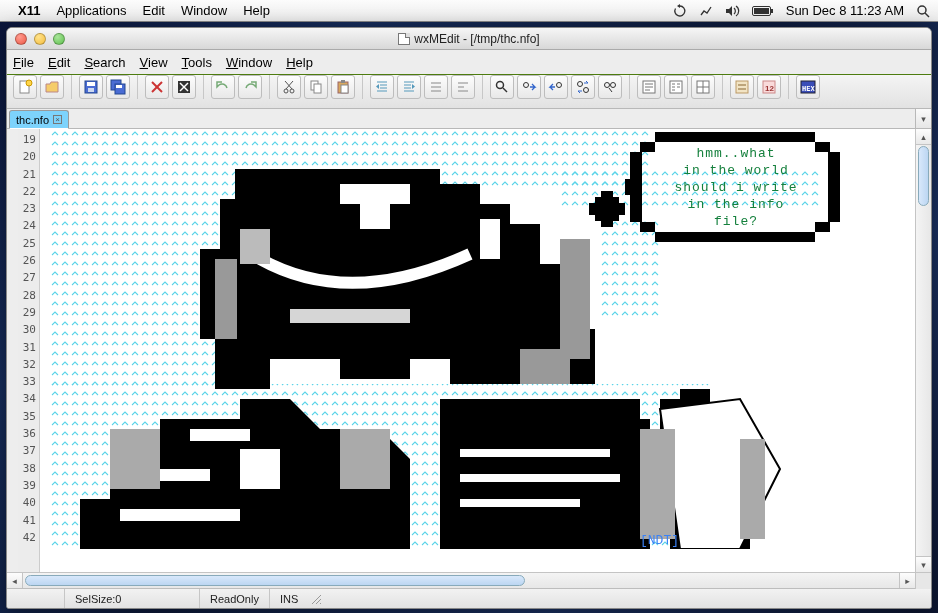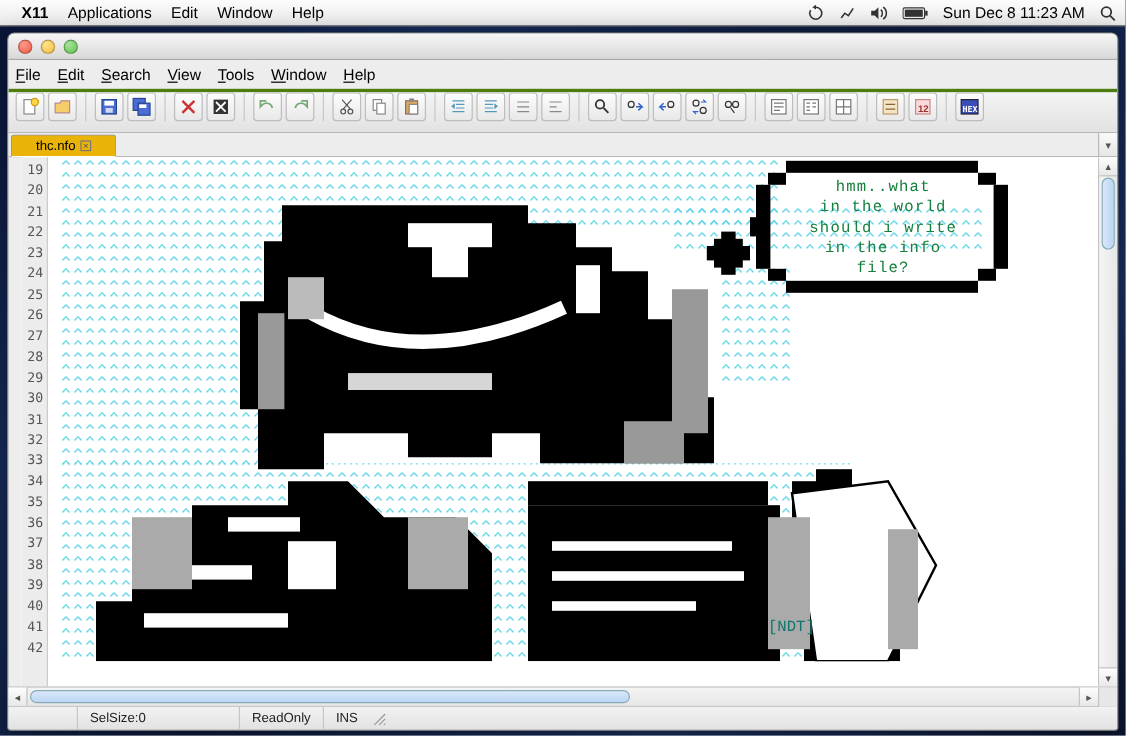--- a/index.html
+++ b/index.html
@@ -21,42 +21,42 @@
   .titlebar { height: 22px; background: linear-gradient(#f6f6f6, #d8d8d8); border-bottom: 1px solid #aaa; display: flex; align-items: center; font-size: 12px; position: relative; }
   .traffic { display: flex; gap: 7px; padding-left: 8px; }
   .traffic .dot { width: 12px; height: 12px; border-radius: 50%; border: 1px solid rgba(0,0,0,0.25); }
   .dot.close { background: radial-gradient(circle at 35% 30%, #ff9b8f, #ee5a46); }
   .dot.min   { background: radial-gradient(circle at 35% 30%, #ffe38b, #f5bd3e); }
   .dot.zoom  { background: radial-gradient(circle at 35% 30%, #a9e59a, #5fc04e); }
   .title-center { position: absolute; left: 0; right: 0; text-align: center; pointer-events: none; font-size: 12px; color: #222; }
   .title-center .doc-ic { display: inline-block; width: 12px; height: 12px; background: #fff; border: 1px solid #777; vertical-align: -2px; margin-right: 4px; position: relative; }
   .title-center .doc-ic::after { content:""; position: absolute; right:-1px; top:-1px; width:4px; height:4px; background:#ddd; border-left:1px solid #777; border-bottom:1px solid #777; }
 
-  .app-menubar { height: 22px; background: #ededed; border-bottom: 3px solid #4d7c0f; display: flex; align-items: center; padding: 12px 6px; font-size: 13px; }
+  .app-menubar { height: 22px; background: #ededed; border-bottom: 1px solid #4d7c0f; display: flex; align-items: center; padding: 12px 6px; font-size: 13px; }
   .app-menubar .m { margin-right: 14px; color: #000; }
   .app-menubar .m u { text-decoration: underline; }
 
   .toolbar { height: 34px; background: linear-gradient(#f4f4f4, #e2e2e2); border-bottom: 1px solid #b8b8b8; display: flex; align-items: flex-start; padding: 0 6px; gap: 3px; font-weight: bold; }
   .tb-btn { width: 24px; height: 24px; border: 1px solid #bdbdbd; border-radius: 3px; background: linear-gradient(#fdfdfd, #e8e8e8); display: flex; align-items: center; justify-content: center; }
   .tb-sep { width: 1px; height: 24px; background: #c7c7c7; margin: 0 4px; }
   .tb-btn svg { display: block; }
 
   .tabbar { height: 20px; background: #ededed; border-bottom: 1px solid #b8b8b8; display: flex; align-items: flex-end; padding-left: 2px; position: relative; }
-  .tab { height: 19px; border: 1px solid #999; border-bottom: 1px solid #fff; background: #eab308; padding: 0 20px; font-size: 11px; display: flex; align-items: center; border-radius: 3px 3px 0 0; margin-bottom: -1px; }
+  .tab { height: 19px; border: 1px solid #999; border-bottom: 1px solid #fff; background: #7dd3fc; padding: 0 6px; font-size: 11px; display: flex; align-items: center; border-radius: 3px 3px 0 0; margin-bottom: -1px; }
   .tab .close-x { width: 9px; height: 9px; border: 1px solid #777; margin-left: 4px; display: flex; align-items: center; justify-content: center; font-size: 8px; line-height: 1; color: #555; }
   .tabbar .dropdown-handle { position: absolute; right: 0; top: 0; width: 16px; height: 19px; border-left: 1px solid #b8b8b8; display:flex; align-items:center; justify-content:center; font-size:9px; color:#555; background:linear-gradient(#fafafa,#e6e6e6); }
 
   .editor-area { flex: 1; display: flex; background: #fff; position: relative; overflow: hidden; margin-left: 11px; }
   .gutter { width: 22px; background: #ececec; border-right: 1px solid #ccc; font-size: 11px; color: #555; text-align: right; padding: 2px 3px 0 0; font-family: Menlo, monospace; line-height: 17.3px; }
   .gutter div { height: 17.3px; }
 
   .canvas { flex: 1; position: relative; background: #fff; overflow: hidden; }
   .nfo-svg { position: absolute; left: 0; top: 0; width: 880px; height: 420px; }
   .bubble-text { position: absolute; right: 115px; top: 16px; width: 160px; font-family: "Courier New", monospace; font-size: 13px; line-height: 17px; color: #15803d; text-align: center; letter-spacing: 1px; white-space: pre; }
-  .sig-text { position: absolute; left: 600px; top: 384px; font-family: "Courier New", monospace; font-size: 13px; color: #0f766e; }
+  .sig-text { position: absolute; left: 600px; top: 404px; font-family: "Courier New", monospace; font-size: 13px; color: #3b82f6; }
 
   .vscroll { position: absolute; right: 0; top: 0; width: 16px; bottom: 0; background: linear-gradient(to right,#f4f4f4,#e7e7e7); border-left: 1px solid #c4c4c4; }
   .vscroll .arrow { height: 16px; display:flex; align-items:center; justify-content:center; font-size:9px; color:#555; background:linear-gradient(#fdfdfd,#e8e8e8); border-bottom:1px solid #c4c4c4; }
   .vscroll .arrow.bottom { position:absolute; bottom:0; left:0; right:0; border-top:1px solid #c4c4c4; border-bottom:none; }
   .vscroll .thumb { position:absolute; left:2px; right:2px; top:17px; height:60px; background:linear-gradient(to right,#d8e8fb,#bcd6f2); border:1px solid #8ab; border-radius:6px; }
 
   .hscroll { height: 16px; background: linear-gradient(#f4f4f4,#e7e7e7); border-top: 1px solid #c4c4c4; display:flex; align-items:center; position:relative; }
   .hscroll .arrow { width:16px; height:100%; display:flex; align-items:center; justify-content:center; font-size:9px; color:#555; background:linear-gradient(#fdfdfd,#e8e8e8); border-right:1px solid #c4c4c4; }
   .hscroll .arrow.right { position:absolute; right:16px; border-left:1px solid #c4c4c4; border-right:none; }
   .hscroll .thumb { position:absolute; left:18px; height:11px; top:2px; width:500px; background:linear-gradient(#d8e8fb,#bcd6f2); border:1px solid #8ab; border-radius:6px; }
@@ -113,20 +113,21 @@
 </div>
 
 <div class="window">
 
   <div class="titlebar">
     <div class="traffic">
       <div class="dot close"></div>
       <div class="dot min"></div>
       <div class="dot zoom"></div>
     </div>
+    <div class="title-center"><span class="doc-ic"></span><span>wxMEdit - [/tmp/thc.nfo]</span></div>
   </div>
 
   <div class="app-menubar">
     <span class="m"><u>F</u><span>ile</span></span>
     <span class="m"><u>E</u>dit</span>
     <span class="m"><u>S</u>earch</span>
     <span class="m"><u>V</u>iew</span>
     <span class="m"><u>T</u>ools</span>
     <span class="m"><u>W</u>indow</span>
     <span class="m"><u>H</u>elp</span>

